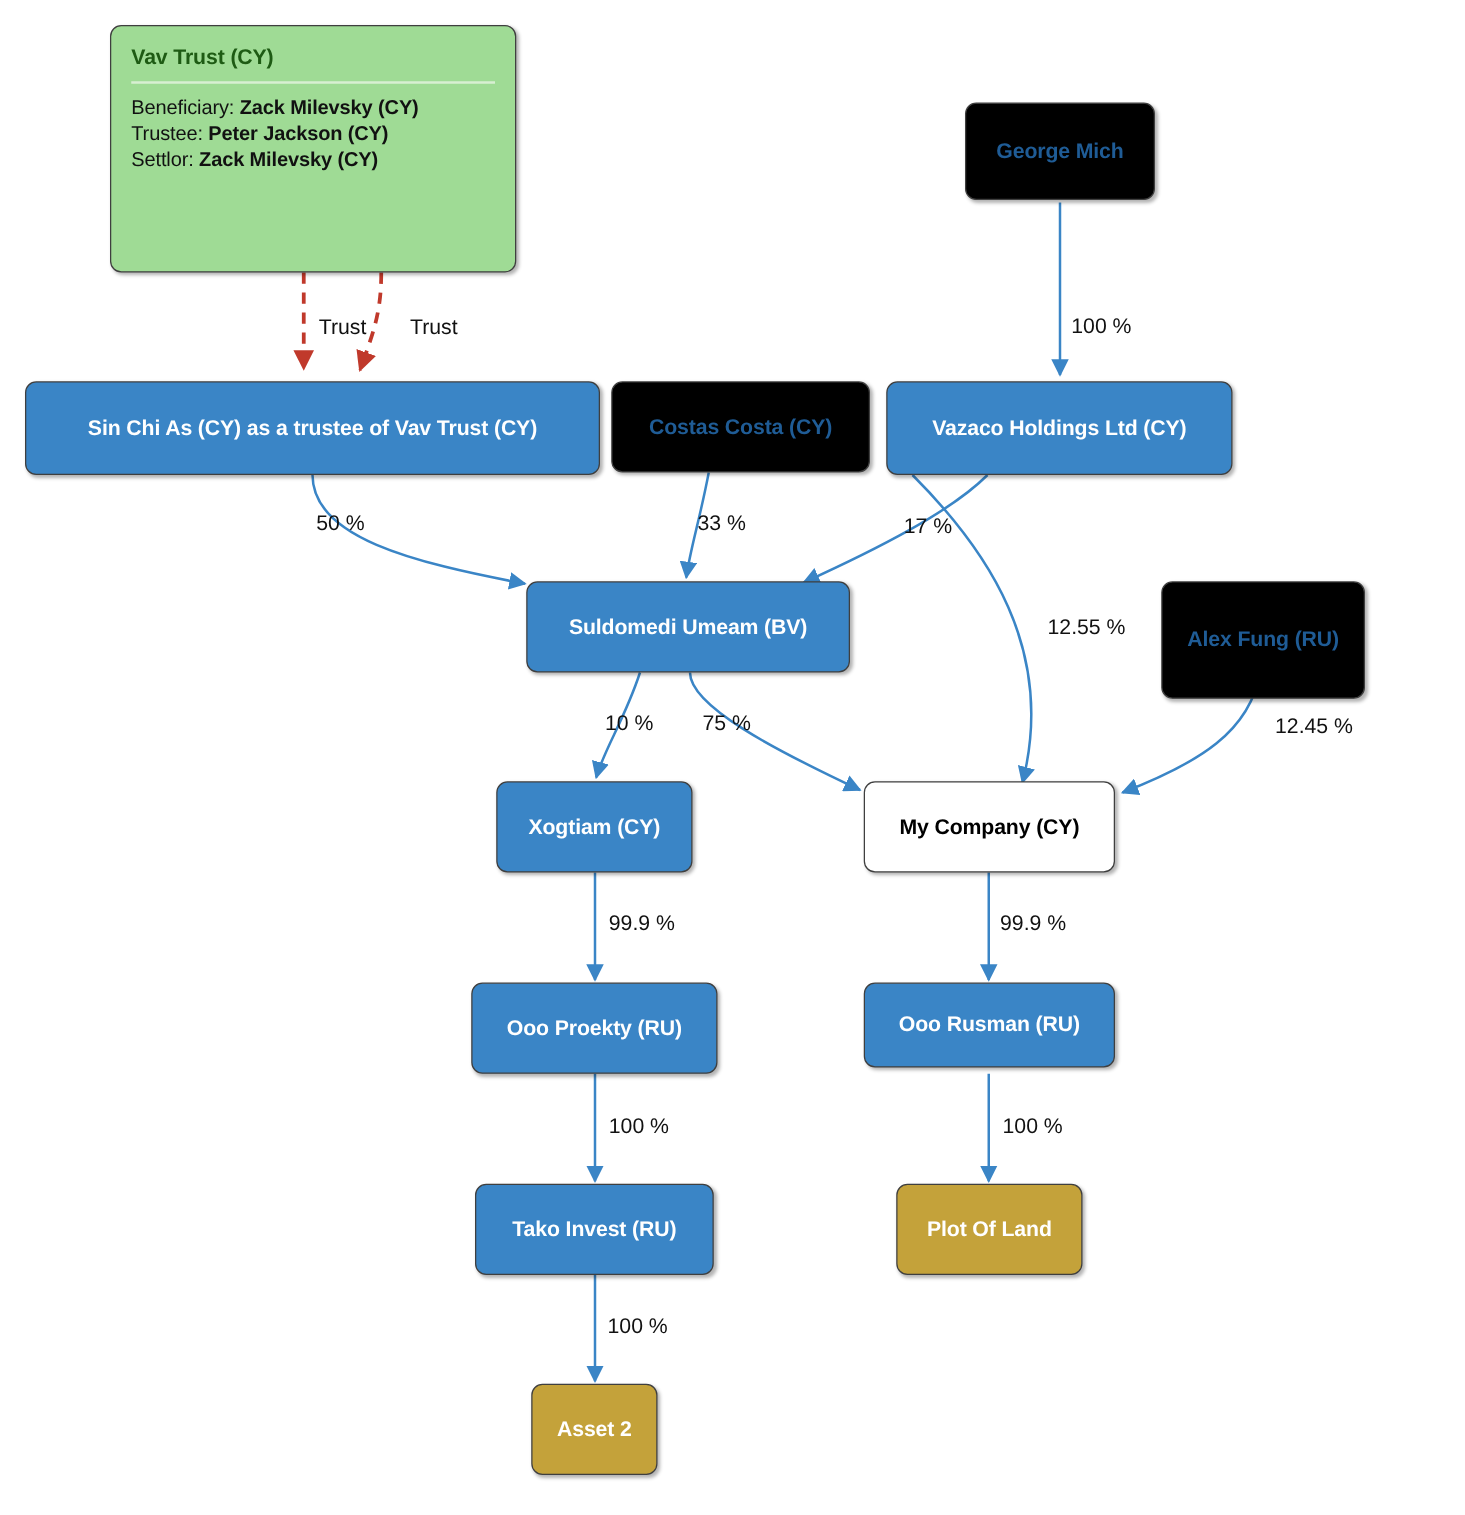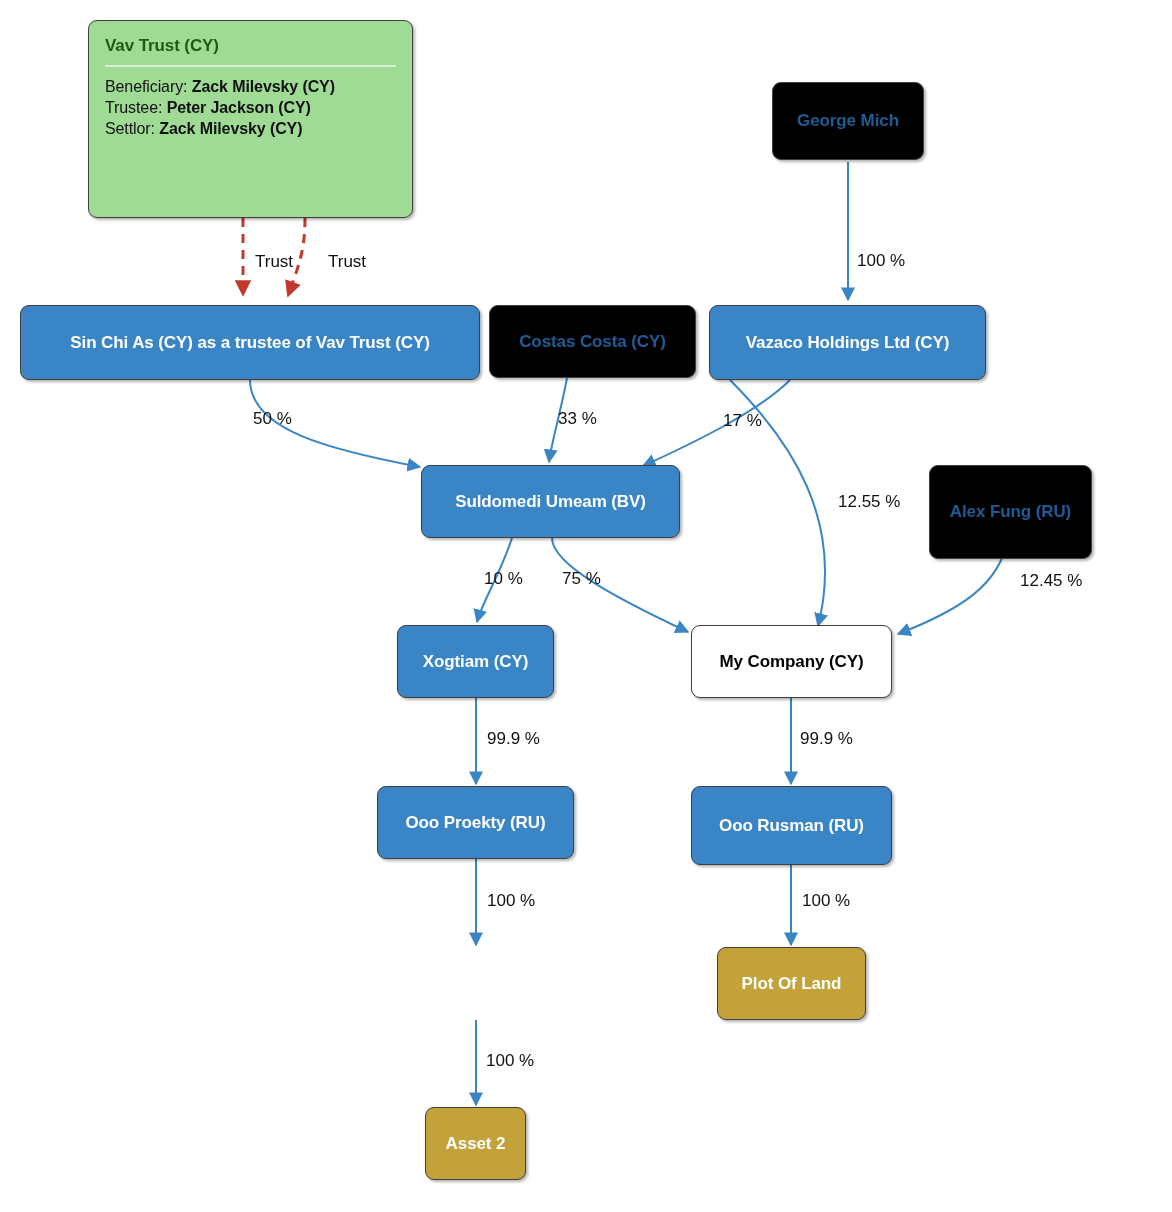--- a/index.html
+++ b/index.html
@@ -168,22 +168,23 @@
   <div class="node entity-dark" style="left:421px; top:465px; width:259px; height:73px;">Suldomedi Umeam (BV)</div>
 
   <div class="node entity-light" style="left:929px; top:465px; width:163px; height:94px;">Alex Fung (RU)</div>
 
   <div class="node entity-dark" style="left:397px; top:625px; width:157px; height:73px;">Xogtiam (CY)</div>
 
   <div class="node entity-focus" style="left:691px; top:625px; width:201px; height:73px;">My Company (CY)</div>
 
   <div class="node entity-dark" style="left:377px; top:786px; width:197px; height:73px;">Ooo Proekty (RU)</div>
 
-  <div class="node entity-dark" style="left:691px; top:786px; width:201px; height:79px;">Ooo Rusman (RU)</div>
-
+  <div class="node entity-dark" style="left:691px; top:786px; width:201px; height:68px;">Ooo Rusman (RU)</div>
+
+  <div class="node entity-dark" style="left:380px; top:947px; width:191px; height:73px;">Tako Invest (RU)</div>
 
   <div class="node asset" style="left:717px; top:947px; width:149px; height:73px;">Plot Of Land</div>
 
   <div class="node asset" style="left:425px; top:1107px; width:101px; height:73px;">Asset 2</div>
 
   <div class="edge-label trust-label" style="left:255px; top:252px;">Trust</div>
 
   <div class="edge-label trust-label" style="left:328px; top:252px;">Trust</div>
 
   <div class="edge-label" style="left:857px; top:251px;">100 %</div>

